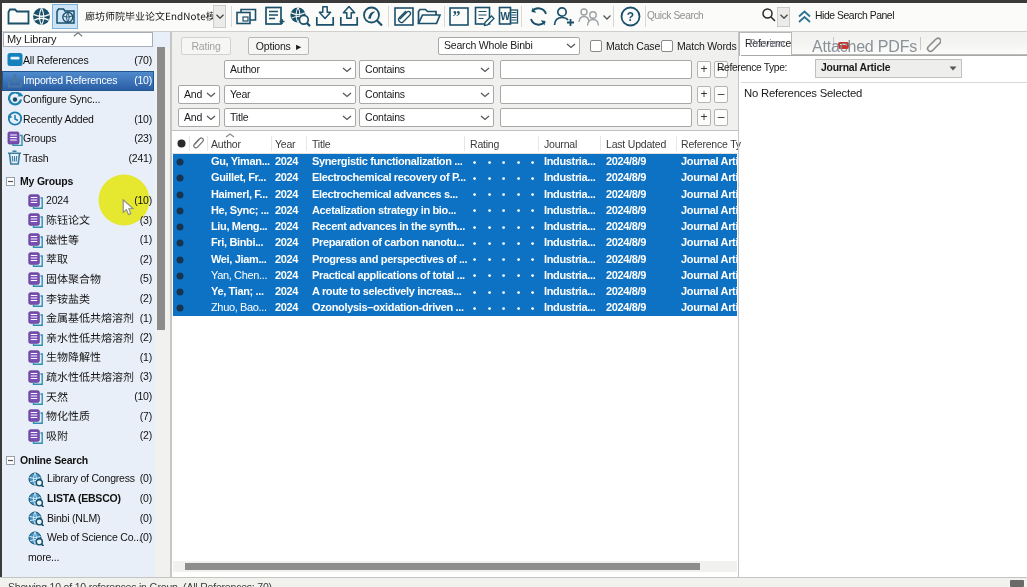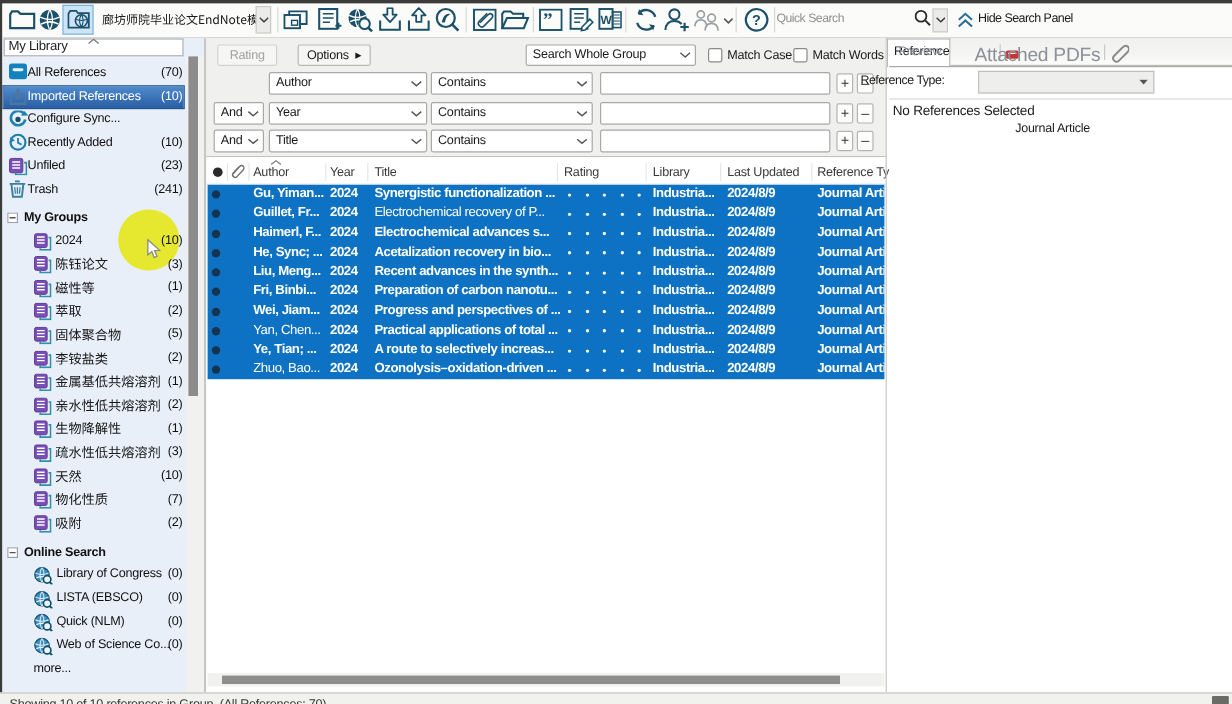--- a/index.html
+++ b/index.html
@@ -184,21 +184,21 @@
       <path d="M8 4 L8 8 L11 9.5" fill="none" stroke="#1a7fae" stroke-width="1.5"></path>
       <path d="M1.8 3 L1.2 7.5 L5.4 6.2 Z" fill="#1a7fae"></path>
     </svg>
 <div class="ab txt" style="left:23px;top:112.5px;font-size:10.5px;color:#111;font-weight:normal;">Recently Added</div>
 <div class="ab txt" style="left:152px;top:112.5px;font-size:10.5px;color:#111;font-weight:normal;transform:translateX(-100%)">(10)</div>
 <svg class="ab" style="left:7px;top:130.5px" width="16" height="15" viewBox="0 0 16 15">
       <rect x="1" y="1" width="11" height="12" rx="1.5" fill="#7a4fb5" stroke="#5d3a91" stroke-width="0.8"></rect>
       <path d="M3.2 4 h6.6 M3.2 6.5 h6.6 M3.2 9 h6.6" stroke="#fff" stroke-width="1.2"></path>
       <path d="M13 4.5 L15 4.5 L15 14.5 L6 14.5 L6 13" fill="none" stroke="#2e8fae" stroke-width="1.4"></path>
     </svg>
-<div class="ab txt" style="left:23px;top:132px;font-size:10.5px;color:#111;font-weight:normal;">Unfiled</div>
+<div class="ab txt" style="left:23px;top:132px;font-size:10.5px;color:#111;font-weight:normal;">Groups</div>
 <div class="ab txt" style="left:152px;top:132px;font-size:10.5px;color:#111;font-weight:normal;transform:translateX(-100%)">(23)</div>
 <svg class="ab" style="left:7px;top:150px" width="15" height="15" viewBox="0 0 15 15">
       <path d="M2.5 3.5 L3.8 14 L11.2 14 L12.5 3.5" fill="none" stroke="#3a7f9f" stroke-width="1.6"></path>
       <path d="M1 3.2 L14 3.2 M5.5 1.2 L9.5 1.2" stroke="#3a7f9f" stroke-width="1.4"></path>
       <path d="M5.3 6 L5.8 11.5 M7.5 6 L7.5 11.5 M9.7 6 L9.2 11.5" stroke="#3a7f9f" stroke-width="1.1"></path>
     </svg>
 <div class="ab txt" style="left:23px;top:151.5px;font-size:10.5px;color:#111;font-weight:normal;">Trash</div>
 <div class="ab txt" style="left:152px;top:151.5px;font-size:10.5px;color:#111;font-weight:normal;transform:translateX(-100%)">(241)</div>
 <svg class="ab" style="left:6px;top:177px" width="9" height="9" viewBox="0 0 9 9">
       <rect x="0.5" y="0.5" width="8" height="8" fill="#fff" stroke="#9aa0a8"></rect>
@@ -425,46 +425,46 @@
     </svg>
 <div class="ab txt" style="left:47px;top:472.4px;font-size:10.5px;color:#111;font-weight:normal;">Library of Congress</div>
 <div class="ab txt" style="left:152px;top:472.4px;font-size:10.5px;color:#111;font-weight:normal;transform:translateX(-100%)">(0)</div>
 <svg class="ab" style="left:28px;top:491.5px" width="16" height="15" viewBox="0 0 16 15">
       <circle cx="7" cy="7" r="6" fill="#3d8fc0" stroke="#14506e" stroke-width="1"></circle>
       <path d="M1.4 5.4 Q7 8 12.6 5.4 M2.2 9.6 Q7 7.4 11.8 9.6" fill="none" stroke="#eaf4fb" stroke-width="0.9"></path>
       <path d="M6.7 1.1 Q4 7 6.7 12.9 M7.3 1.1 Q10 7 7.3 12.9" fill="none" stroke="#eaf4fb" stroke-width="0.8"></path>
       <circle cx="11.3" cy="10.8" r="3.1" fill="#eaf4fb" stroke="#14506e" stroke-width="1.4"></circle>
       <path d="M13.6 13.2 L15.6 15.2" stroke="#14506e" stroke-width="1.7"></path>
     </svg>
-<div class="ab txt" style="left:47px;top:492.0px;font-size:10.5px;color:#111;font-weight:normal;text-align:center;">LISTA (EBSCO)</div>
+<div class="ab txt" style="left:47px;top:492.0px;font-size:10.5px;color:#111;font-weight:bold;text-align:center;">LISTA (EBSCO)</div>
 <div class="ab txt" style="left:152px;top:492.0px;font-size:10.5px;color:#111;font-weight:normal;transform:translateX(-100%)">(0)</div>
 <svg class="ab" style="left:28px;top:511.1px" width="16" height="15" viewBox="0 0 16 15">
       <circle cx="7" cy="7" r="6" fill="#3d8fc0" stroke="#14506e" stroke-width="1"></circle>
       <path d="M1.4 5.4 Q7 8 12.6 5.4 M2.2 9.6 Q7 7.4 11.8 9.6" fill="none" stroke="#eaf4fb" stroke-width="0.9"></path>
       <path d="M6.7 1.1 Q4 7 6.7 12.9 M7.3 1.1 Q10 7 7.3 12.9" fill="none" stroke="#eaf4fb" stroke-width="0.8"></path>
       <circle cx="11.3" cy="10.8" r="3.1" fill="#eaf4fb" stroke="#14506e" stroke-width="1.4"></circle>
       <path d="M13.6 13.2 L15.6 15.2" stroke="#14506e" stroke-width="1.7"></path>
     </svg>
-<div class="ab txt" style="left:47px;top:511.6px;font-size:10.5px;color:#111;font-weight:normal;">Quick (NLM)</div>
+<div class="ab txt" style="left:47px;top:511.6px;font-size:10.5px;color:#111;font-weight:normal;">Binbi (NLM)</div>
 <div class="ab txt" style="left:152px;top:511.6px;font-size:10.5px;color:#111;font-weight:normal;transform:translateX(-100%)">(0)</div>
 <svg class="ab" style="left:28px;top:530.7px" width="16" height="15" viewBox="0 0 16 15">
       <circle cx="7" cy="7" r="6" fill="#3d8fc0" stroke="#14506e" stroke-width="1"></circle>
       <path d="M1.4 5.4 Q7 8 12.6 5.4 M2.2 9.6 Q7 7.4 11.8 9.6" fill="none" stroke="#eaf4fb" stroke-width="0.9"></path>
       <path d="M6.7 1.1 Q4 7 6.7 12.9 M7.3 1.1 Q10 7 7.3 12.9" fill="none" stroke="#eaf4fb" stroke-width="0.8"></path>
       <circle cx="11.3" cy="10.8" r="3.1" fill="#eaf4fb" stroke="#14506e" stroke-width="1.4"></circle>
       <path d="M13.6 13.2 L15.6 15.2" stroke="#14506e" stroke-width="1.7"></path>
     </svg>
 <div class="ab txt" style="left:47px;top:531.2px;font-size:10.5px;color:#111;font-weight:normal;">Web of Science Co...</div>
 <div class="ab txt" style="left:152px;top:531.2px;font-size:10.5px;color:#111;font-weight:normal;transform:translateX(-100%)">(0)</div>
 <div class="ab txt" style="left:28px;top:550.8000000000001px;font-size:10.5px;color:#111;font-weight:normal;">more...</div>
 <div class="ab" style="left:172px;top:32px;width:566px;height:99px;background:#f0f0ee;border-bottom:1px solid #c2c2c0"></div>
 <div class="ab" style="left:181px;top:36.5px;width:50px;height:18px;background:#f6f6f4;border:1px solid #d2d2d0;border-radius:2px;color:#a2a2a2;font-size:10.5px;text-align:center;line-height:17px">Rating</div>
 <div class="ab" style="left:248px;top:36.5px;width:61px;height:18px;background:#f6f6f4;border:1px solid #b8b8b6;border-radius:2px;color:#1a1a1a;font-size:10.5px;text-align:center;line-height:17px">Options &nbsp;▸</div>
 <div class="ab" style="left:438px;top:36.5px;width:142px;height:18px;background:#fff;border:1px solid #a8a8a6;border-radius:2px"></div>
-<div class="ab txt" style="left:444px;top:39.25px;font-size:10.5px;color:#1a1a1a;font-weight:normal;">Search Whole Group</div>
+<div class="ab txt" style="left:444px;top:39.25px;font-size:10.5px;color:#1a1a1a;font-weight:normal;">Search Whole Binbi</div>
 <svg class="ab" style="left:566px;top:43.0px" width="10" height="6" viewBox="0 0 10 6">
       <path d="M1 1 L5 4.5 L9 1" fill="none" stroke="#555" stroke-width="1.2"></path>
     </svg>
 <div class="ab" style="left:590px;top:39.5px;width:12px;height:12px;background:#fff;border:1px solid #8a8a88;border-radius:2px"></div>
 <div class="ab txt" style="left:606px;top:39.5px;font-size:10.5px;color:#1a1a1a;font-weight:normal;">Match Case</div>
 <div class="ab" style="left:661px;top:39.5px;width:12px;height:12px;background:#fff;border:1px solid #8a8a88;border-radius:2px"></div>
 <div class="ab txt" style="left:677px;top:39.5px;font-size:10.5px;color:#1a1a1a;font-weight:normal;">Match Words</div>
 <div class="ab" style="left:224px;top:60.0px;width:132px;height:19px;background:#fff;border:1px solid #a8a8a6;border-radius:2px"></div>
 <div class="ab txt" style="left:230px;top:63.25px;font-size:10.5px;color:#1a1a1a;font-weight:normal;">Author</div>
 <svg class="ab" style="left:342px;top:67.0px" width="10" height="6" viewBox="0 0 10 6">
@@ -518,21 +518,21 @@
 <svg class="ab" style="left:177px;top:139px" width="9" height="9">
       <circle cx="4.5" cy="4.5" r="4" fill="#2a2a2a"></circle>
     </svg>
 <svg class="ab" style="left:191px;top:136px" width="13" height="14" viewBox="0 0 13 14">
       <path d="M3.5 8.5 L8.5 3 Q10.2 1.2 11.7 2.6 Q13.2 4 11.4 5.9 L6.3 11.4 Q5.2 12.6 3.6 11.2 Q2 9.8 3.4 8.2 L8.2 3.0" fill="none" stroke="#707070" stroke-width="1.2"></path>
     </svg>
 <div class="ab txt" style="left:211px;top:138px;font-size:10.5px;color:#3a3a3a;font-weight:normal;">Author</div>
 <div class="ab txt" style="left:275px;top:138px;font-size:10.5px;color:#3a3a3a;font-weight:normal;">Year</div>
 <div class="ab txt" style="left:312px;top:138px;font-size:10.5px;color:#3a3a3a;font-weight:normal;">Title</div>
 <div class="ab txt" style="left:470px;top:138px;font-size:10.5px;color:#3a3a3a;font-weight:normal;">Rating</div>
-<div class="ab txt" style="left:544px;top:138px;font-size:10.5px;color:#3a3a3a;font-weight:normal;">Library</div>
+<div class="ab txt" style="left:544px;top:138px;font-size:10.5px;color:#3a3a3a;font-weight:normal;">Journal</div>
 <div class="ab txt" style="left:606px;top:138px;font-size:10.5px;color:#3a3a3a;font-weight:normal;">Last Updated</div>
 <div class="ab txt" style="left:681px;top:138px;font-size:10.5px;color:#3a3a3a;font-weight:normal;">Reference Ty</div>
 <svg class="ab" style="left:225px;top:133px" width="10" height="5" viewBox="0 0 10 5">
       <path d="M1 4 L5 1 L9 4" fill="none" stroke="#888" stroke-width="1.1"></path>
     </svg>
 <div class="ab" style="left:172px;top:152.5px;width:566px;height:1px;background:#e0e0de"></div>
 <div class="ab" style="left:188.5px;top:136px;width:1px;height:15px;background:#e6e6e4"></div>
 <div class="ab" style="left:207px;top:136px;width:1px;height:15px;background:#e6e6e4"></div>
 <div class="ab" style="left:270.5px;top:136px;width:1px;height:15px;background:#e6e6e4"></div>
 <div class="ab" style="left:306px;top:136px;width:1px;height:15px;background:#e6e6e4"></div>
@@ -563,21 +563,21 @@
       <circle cx="1.6" cy="1.6" r="1.4" fill="#fff"></circle>
     </svg>
 <div class="ab txt" style="left:544px;top:155.125px;font-size:11px;color:#fff;font-weight:bold;letter-spacing:-0.35px">Industria...</div>
 <div class="ab txt" style="left:606px;top:155.125px;font-size:11px;color:#fff;font-weight:bold;letter-spacing:-0.35px">2024/8/9</div>
 <div class="ab txt" style="left:681px;top:155.125px;width:56px;overflow:hidden;font-size:11px;letter-spacing:-0.35px;color:#fff;font-weight:bold">Journal Arti</div>
 <svg class="ab" style="left:176px;top:174.375px" width="8" height="8">
       <circle cx="4" cy="4" r="3.5" fill="#16344f"></circle>
     </svg>
 <div class="ab txt" style="left:211px;top:171.375px;font-size:11px;color:#fff;font-weight:bold;letter-spacing:-0.35px">Guillet, Fr...</div>
 <div class="ab txt" style="left:275px;top:171.375px;font-size:11px;color:#fff;font-weight:bold;letter-spacing:-0.35px">2024</div>
-<div class="ab txt" style="left:312px;top:171.375px;font-size:11px;color:#fff;font-weight:normal;letter-spacing:-0.35px">Electrochemical recovery of P...</div>
+<div class="ab txt" style="left:312px;top:171.375px;font-size:11px;color:#fff;font-weight:bold;letter-spacing:-0.35px">Electrochemical recovery of P...</div>
 <svg class="ab" style="left:473.0px;top:176.875px" width="4" height="4">
       <circle cx="1.6" cy="1.6" r="1.4" fill="#fff"></circle>
     </svg>
 <svg class="ab" style="left:487.5px;top:176.875px" width="4" height="4">
       <circle cx="1.6" cy="1.6" r="1.4" fill="#fff"></circle>
     </svg>
 <svg class="ab" style="left:502.0px;top:176.875px" width="4" height="4">
       <circle cx="1.6" cy="1.6" r="1.4" fill="#fff"></circle>
     </svg>
 <svg class="ab" style="left:516.5px;top:176.875px" width="4" height="4">
@@ -611,21 +611,21 @@
       <circle cx="1.6" cy="1.6" r="1.4" fill="#fff"></circle>
     </svg>
 <div class="ab txt" style="left:544px;top:187.625px;font-size:11px;color:#fff;font-weight:bold;letter-spacing:-0.35px">Industria...</div>
 <div class="ab txt" style="left:606px;top:187.625px;font-size:11px;color:#fff;font-weight:bold;letter-spacing:-0.35px">2024/8/9</div>
 <div class="ab txt" style="left:681px;top:187.625px;width:56px;overflow:hidden;font-size:11px;letter-spacing:-0.35px;color:#fff;font-weight:bold">Journal Arti</div>
 <svg class="ab" style="left:176px;top:206.875px" width="8" height="8">
       <circle cx="4" cy="4" r="3.5" fill="#16344f"></circle>
     </svg>
 <div class="ab txt" style="left:211px;top:203.875px;font-size:11px;color:#fff;font-weight:bold;letter-spacing:-0.35px">He, Sync; ...</div>
 <div class="ab txt" style="left:275px;top:203.875px;font-size:11px;color:#fff;font-weight:bold;letter-spacing:-0.35px">2024</div>
-<div class="ab txt" style="left:312px;top:203.875px;font-size:11px;color:#fff;font-weight:bold;letter-spacing:-0.35px">Acetalization recovery in bio...</div>
+<div class="ab txt" style="left:312px;top:203.875px;font-size:11px;color:#fff;font-weight:bold;letter-spacing:-0.35px">Acetalization strategy in bio...</div>
 <svg class="ab" style="left:473.0px;top:209.375px" width="4" height="4">
       <circle cx="1.6" cy="1.6" r="1.4" fill="#fff"></circle>
     </svg>
 <svg class="ab" style="left:487.5px;top:209.375px" width="4" height="4">
       <circle cx="1.6" cy="1.6" r="1.4" fill="#fff"></circle>
     </svg>
 <svg class="ab" style="left:502.0px;top:209.375px" width="4" height="4">
       <circle cx="1.6" cy="1.6" r="1.4" fill="#fff"></circle>
     </svg>
 <svg class="ab" style="left:516.5px;top:209.375px" width="4" height="4">
@@ -792,21 +792,21 @@
 <div class="ab" style="left:838px;top:42px;width:11px;height:7px;background:#c9342e;border-radius:2px"></div>
 <div class="ab" style="left:840px;top:43.5px;width:7px;height:1.5px;background:#fff"></div>
 <div class="ab txt" style="left:812px;top:37.5px;font-size:16px;color:#8a9199;font-weight:normal;">Attached PDFs</div>
 <div class="ab" style="left:920px;top:37px;width:1px;height:13px;background:#c8c8c6"></div>
 <svg class="ab" style="left:925px;top:36px" width="16" height="17" viewBox="0 0 16 17">
       <path d="M4 10 L10.5 3.5 Q13 1 15 3 Q17 5 14.5 7.5 L7.5 14.5 Q5.5 16.5 3.5 14.5 Q1.5 12.5 3.5 10.5 L10 4" fill="none" stroke="#8a8a8a" stroke-width="1.6"></path>
     </svg>
 <div class="ab" style="left:741px;top:55px;width:286px;height:522px;background:#fff;border-top:1px solid #a8a8a6"></div>
 <div class="ab txt" style="left:717px;top:62px;font-size:10.3px;color:#1a1a1a;font-weight:normal;letter-spacing:-0.35px">Reference Type:</div>
 <div class="ab" style="left:815px;top:58.5px;width:147px;height:19px;background:#eeeeec;border:1px solid #c0c0be"></div>
-<div class="ab txt" style="left:846px;top:62px;font-size:10.4px;color:#1a1a1a;font-weight:normal;margin-top:40px;">Journal Article</div>
+<div class="ab txt" style="left:821px;top:62px;font-size:10.4px;color:#1a1a1a;font-weight:bold;">Journal Article</div>
 <svg class="ab" style="left:949px;top:66px" width="8" height="5" viewBox="0 0 8 5">
       <path d="M0.5 0.5 L7.5 0.5 L4 4.5 Z" fill="#555"></path>
     </svg>
 <div class="ab" style="left:741px;top:81.5px;width:286px;height:1px;background:#d8d8d6"></div>
 <div class="ab txt" style="left:744px;top:86.5px;font-size:11.3px;color:#1a1a1a;font-weight:normal;">No References Selected</div>
 <div class="ab" style="left:0px;top:577px;width:1027px;height:10px;background:#f1f1ee;border-top:1px solid #c4c4c2"></div>
 <div class="ab txt" style="left:8px;top:581px;font-size:10.5px;color:#3a3a3a;font-weight:normal;">Showing 10 of 10 references in Group. (All References: 70)</div>
 <div class="ab" style="left:1010px;top:580px;width:14px;height:7px;background:#6a6a68;border-radius:1px"></div>
 <svg class="ab" style="left:122px;top:198.5px;z-index:51" width="14" height="18" viewBox="0 0 14 18">
       <path d="M1.2 0.8 L1.2 13.4 L4.5 10.6 L6.4 15.6 L8.8 14.6 L6.8 9.8 L11 9.6 Z" fill="#fff" stroke="#8a8a8a" stroke-width="1.1"></path>

